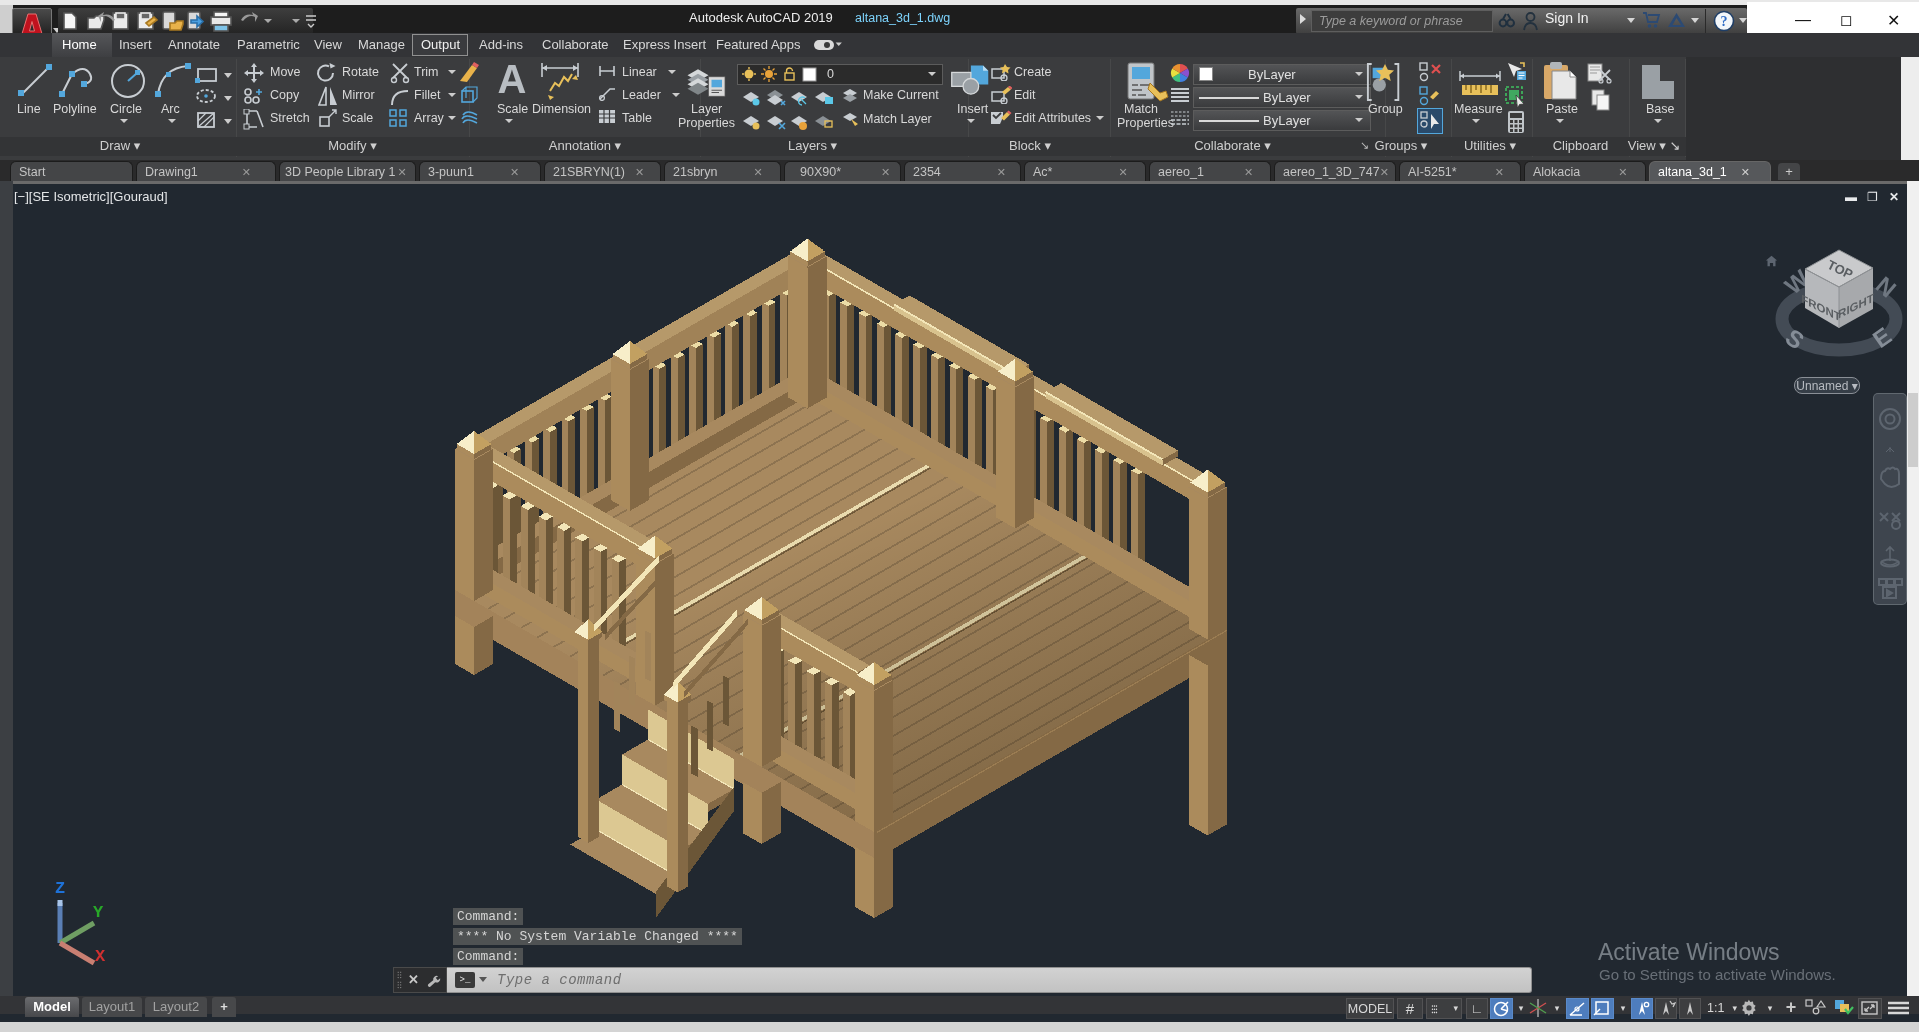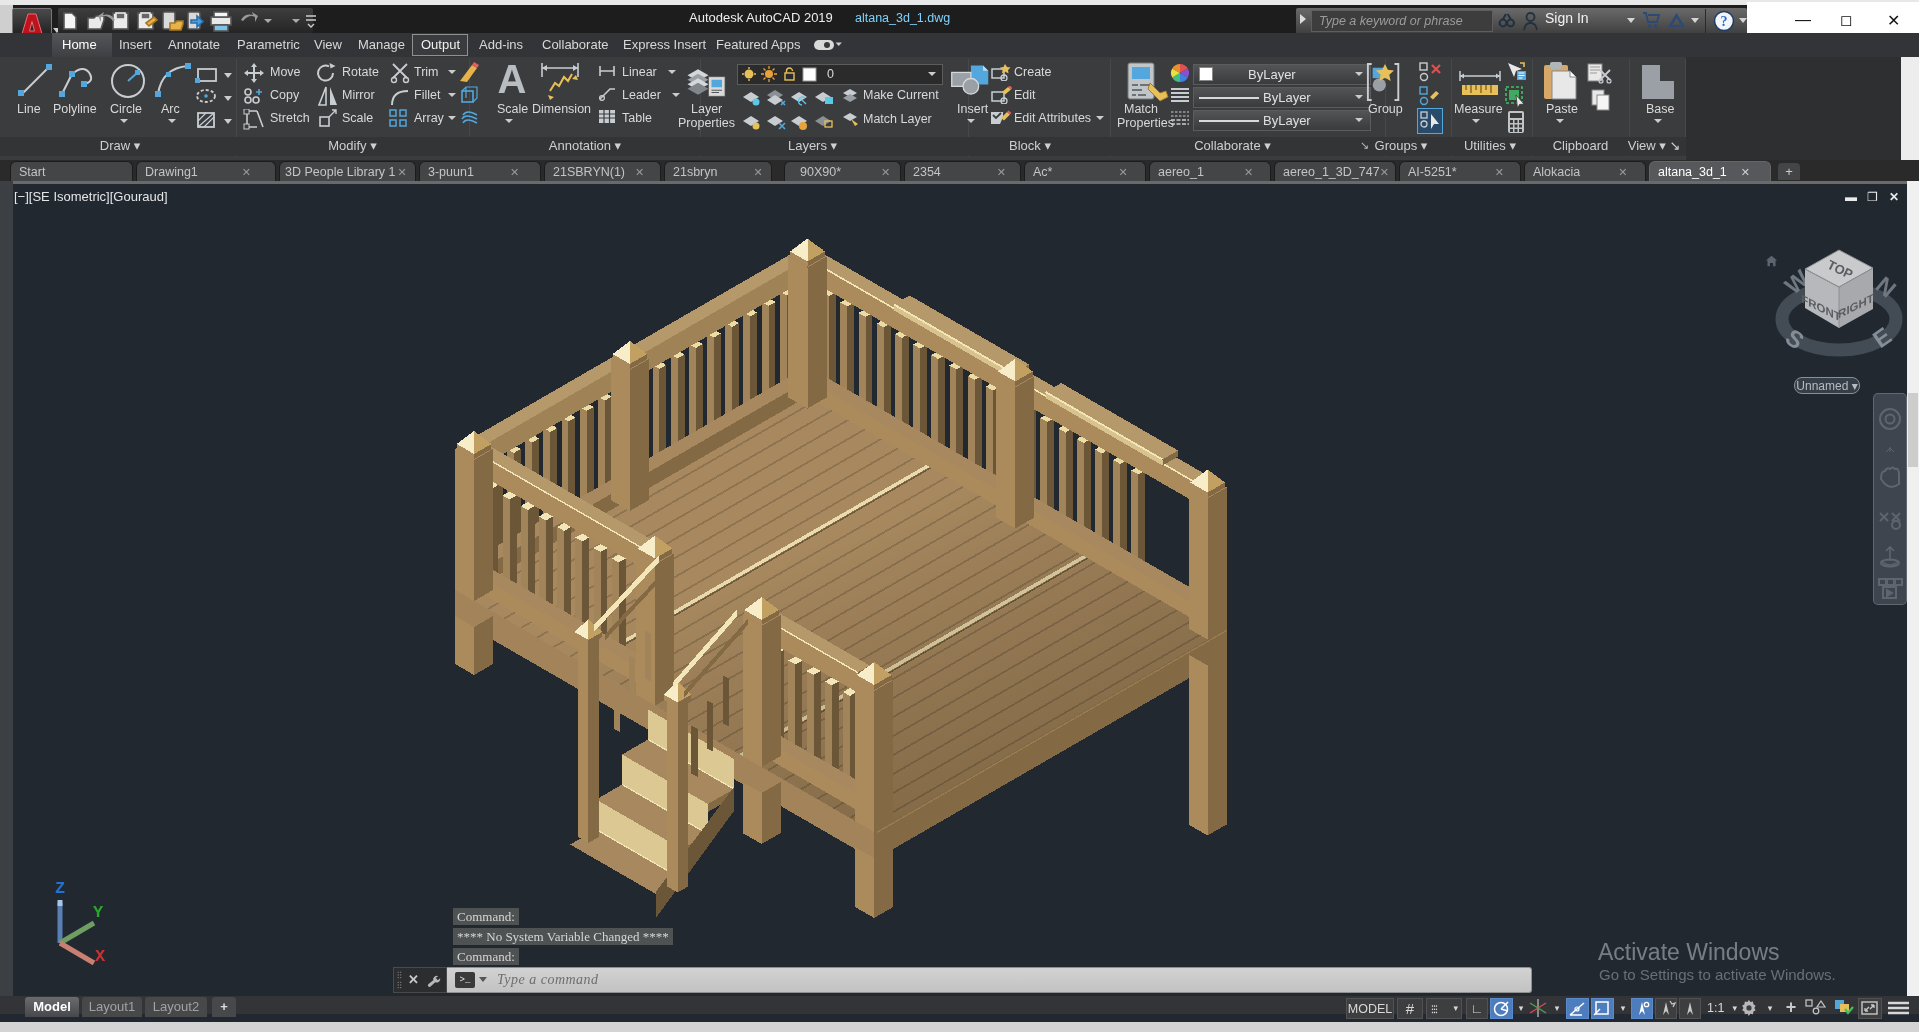--- a/index.html
+++ b/index.html
@@ -24,21 +24,21 @@
 .ftab .x { color:#9a9a9a; margin-left:9px; font-size:11px; }
 #viewport { position:absolute; left:13px; top:181px; width:1894px; height:815px; background:#212830; overflow:hidden; }
 #vpline { position:absolute; left:13px; top:181px; width:1894px; height:3px; background:#6a6a6a; }
 #leftcol { position:absolute; left:0; top:181px; width:13px; height:815px; background:#3c3f43; }
 #rightsb { position:absolute; left:1907px; top:181px; width:12px; height:815px; background:#f0f0f0; }
 #rightsb .thumb { position:absolute; left:1px; top:212px; width:10px; height:74px; background:#cdcdcd; }
 #statusbar { position:absolute; left:0; top:996px; width:1919px; height:18px; background:#333437; }
 #bottomstrip { position:absolute; left:0; top:1022px; width:1919px; height:10px; background:#d4d4d4; }
 .sbtn { position:absolute; top:2px; height:21px; background:#3d3e40; border:1px solid #525254; color:#d8d8d8; }
 .sbtn.blue { background:#4e7dbd; border-color:#5a8ac9; }
-.mono { font-family:Liberation Serif, serif; }
+.mono { font-family:Liberation Mono, monospace; }
 </style>
 </head>
 <body>
 
 <div id="titlebar"></div>
 <div id="topedge"></div>
 <div id="leftedge"></div>
 <div class="abs" style="left:12px;top:8px;width:40px;height:44px;background:linear-gradient(#4a4a4a,#222 60%,#111);border:1px solid #777;border-radius:2px;">
 <svg width="38" height="42" viewBox="0 0 38 42">
       <path d="M5 38 L15 5 L23 5 L33 38 L26 38 L23 28 L15 28 L12 38 Z M16.5 22 L21.5 22 L19 12.5 Z" fill="#c0121e" stroke="#e87070" stroke-width="1"></path>
@@ -492,21 +492,21 @@
   <div class="btxt" style="left:1646px;top:45px;">Base</div>
   <div class="caret" style="left:1654px;top:62px;"></div>
 </div>
 
 <div id="filetabs">
   <div class="ftab" style="left:10px;width:123px;">Start</div>
   <div class="ftab" style="left:136px;width:140px;">Drawing1<span class="x" style="margin-left:44px;">✕</span></div>
   <div class="ftab" style="left:279px;width:137px;padding:0 5px;">3D People Library 1<span class="x" style="margin-left:2px;">✕</span></div>
   <div class="ftab" style="left:419px;width:122px;">3-puun1<span class="x" style="margin-left:36px;">✕</span></div>
   <div class="ftab" style="left:544px;width:117px;">21SBRYN(1)<span class="x" style="margin-left:10px;">✕</span></div>
-  <div class="ftab" style="left:664px;width:108px;">21sbryn<span class="x" style="margin-left:36px;">✕</span></div>
+  <div class="ftab" style="left:664px;width:117px;">21sbryn<span class="x" style="margin-left:36px;">✕</span></div>
   <div class="ftab" style="left:784px;width:117px;padding-left:15px;">90X90*<span class="x" style="margin-left:40px;">✕</span></div>
   <div class="ftab" style="left:904px;width:117px;">2354<span class="x" style="margin-left:56px;">✕</span></div>
   <div class="ftab" style="left:1024px;width:122px;">Ac*<span class="x" style="margin-left:66px;">✕</span></div>
   <div class="ftab" style="left:1149px;width:122px;">aereo_1<span class="x" style="margin-left:40px;">✕</span></div>
   <div class="ftab" style="left:1274px;width:122px;">aereo_1_3D_747<span class="x" style="margin-left:0px;">✕</span></div>
   <div class="ftab" style="left:1399px;width:122px;">AI-5251*<span class="x" style="margin-left:38px;">✕</span></div>
   <div class="ftab" style="left:1524px;width:122px;">Alokacia<span class="x" style="margin-left:38px;">✕</span></div>
   <div class="ftab" style="left:1649px;width:122px;background:#56585b;color:#ffffff;border-color:#666;">altana_3d_1<span class="x" style="margin-left:14px;color:#d0d0d0;">✕</span></div>
   <div class="abs" style="left:1778px;top:3px;width:22px;height:17px;background:#444547;border-radius:4px 4px 0 0;color:#cccccc;font-size:13px;text-align:center;line-height:17px;">+</div>
 </div>

